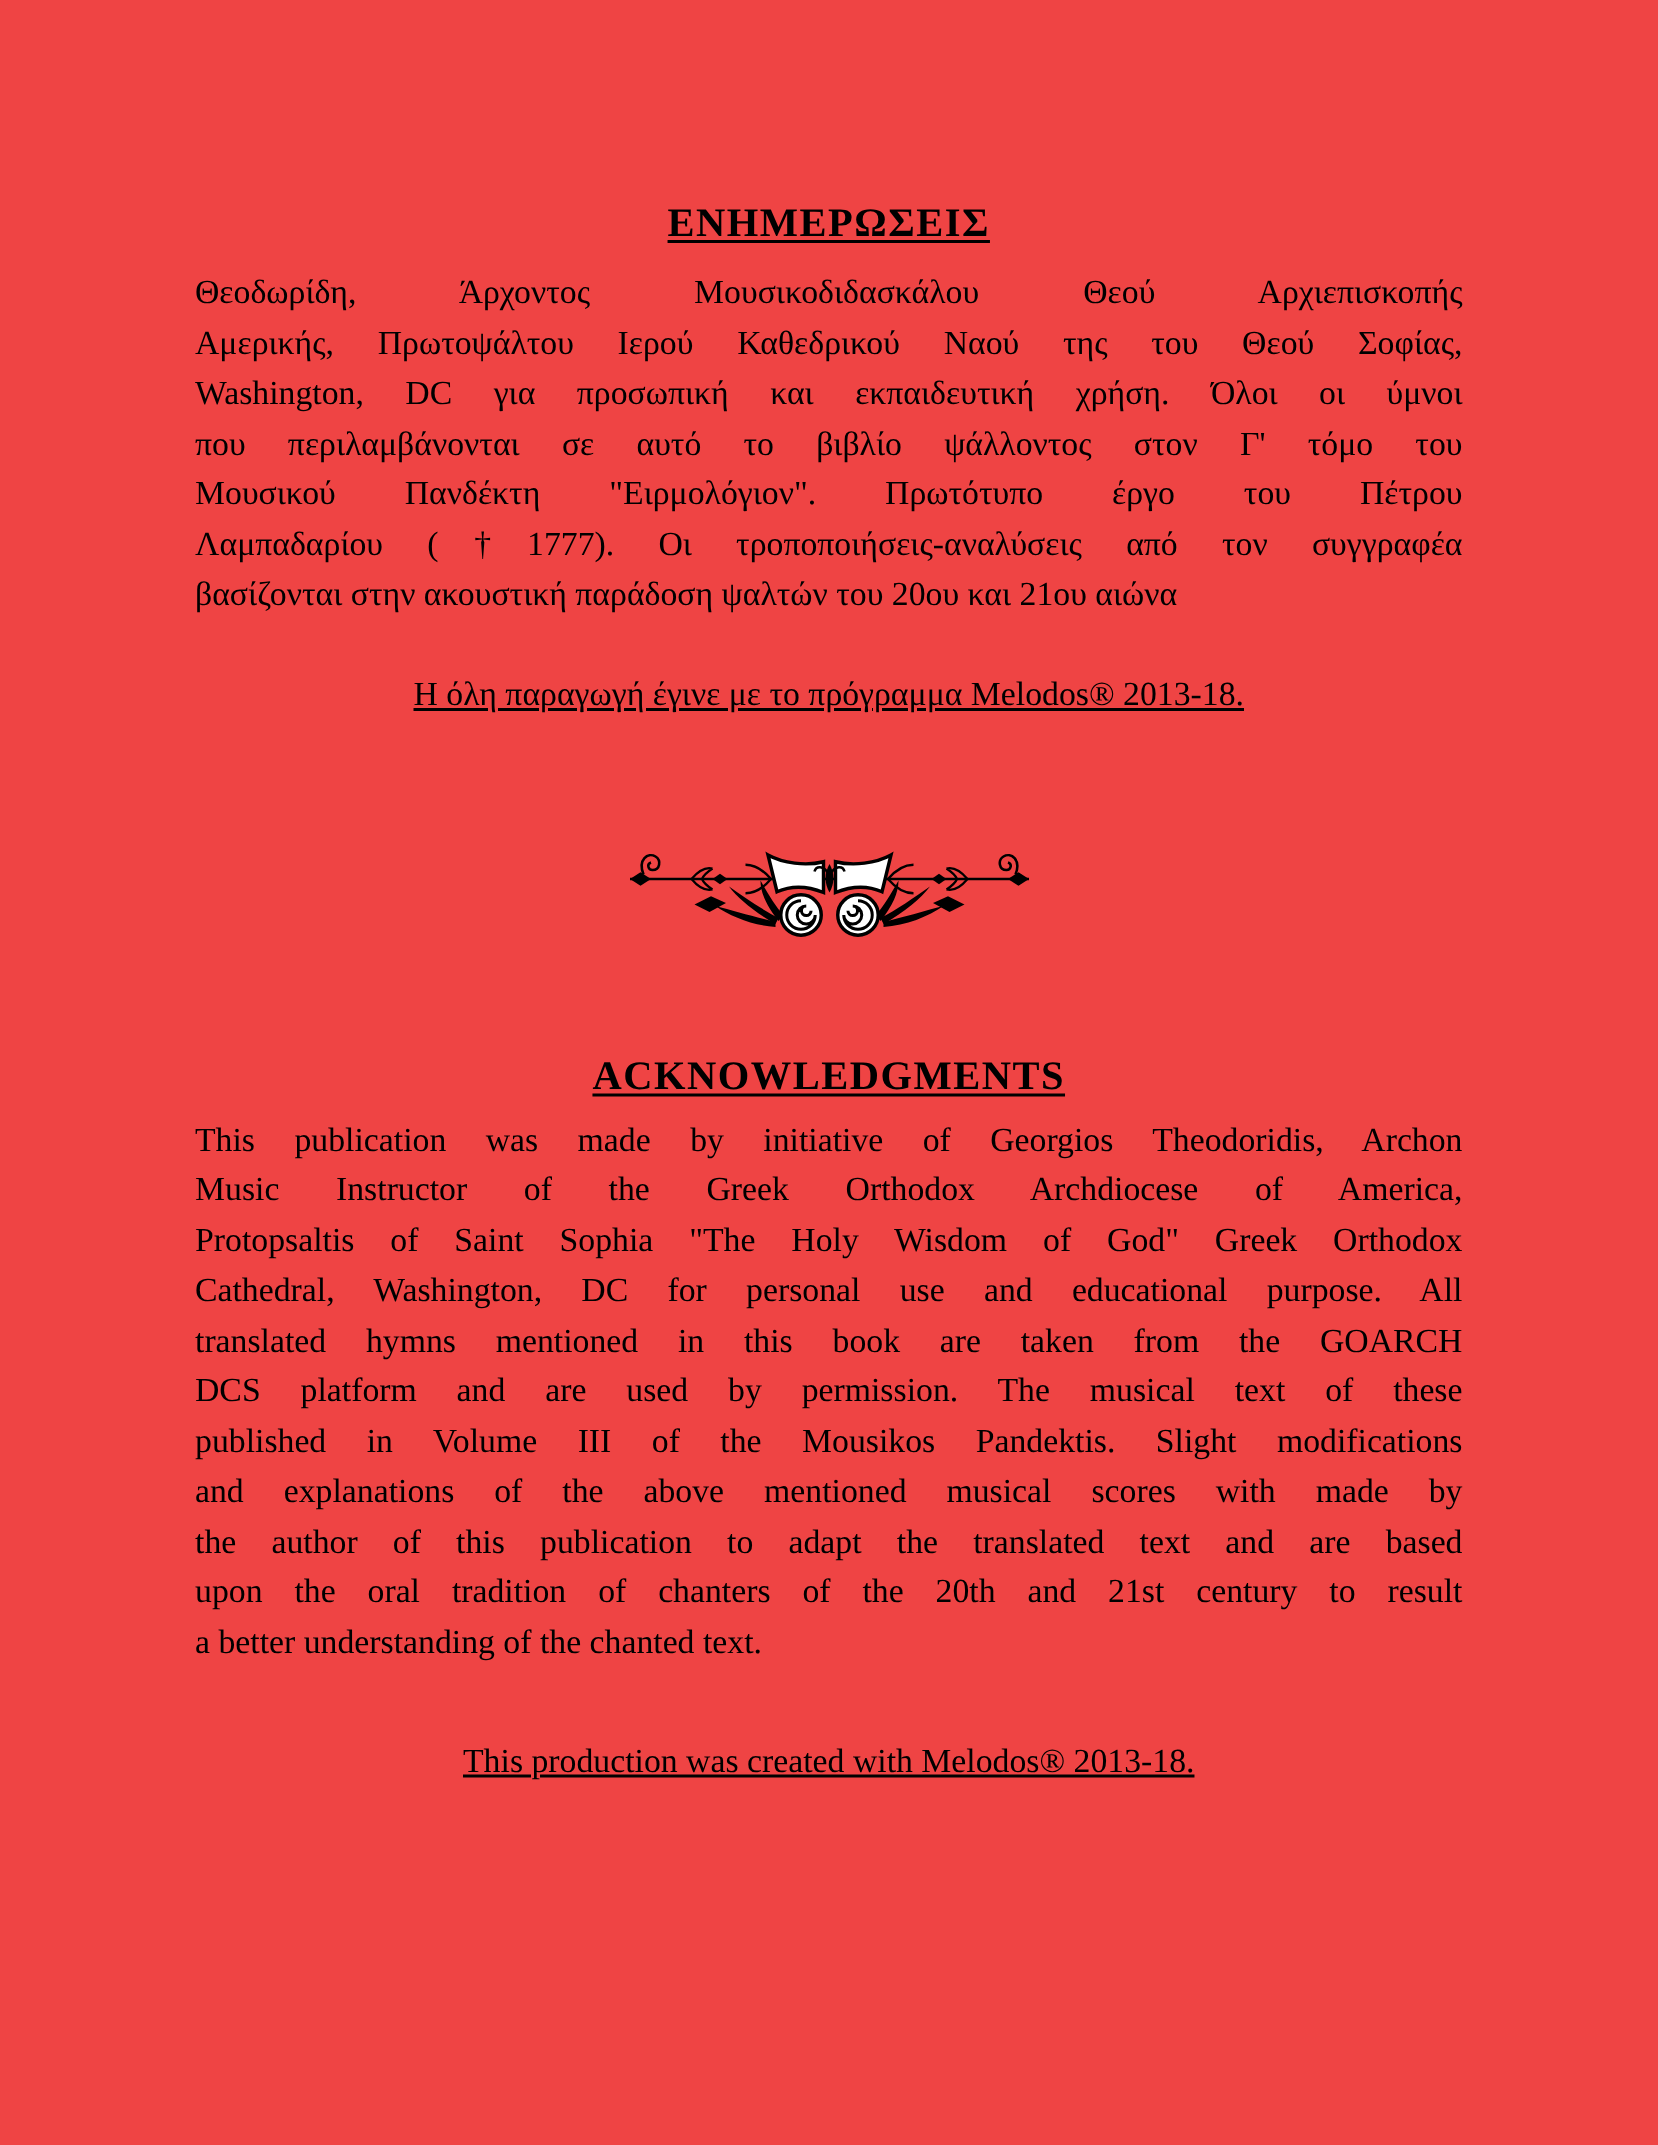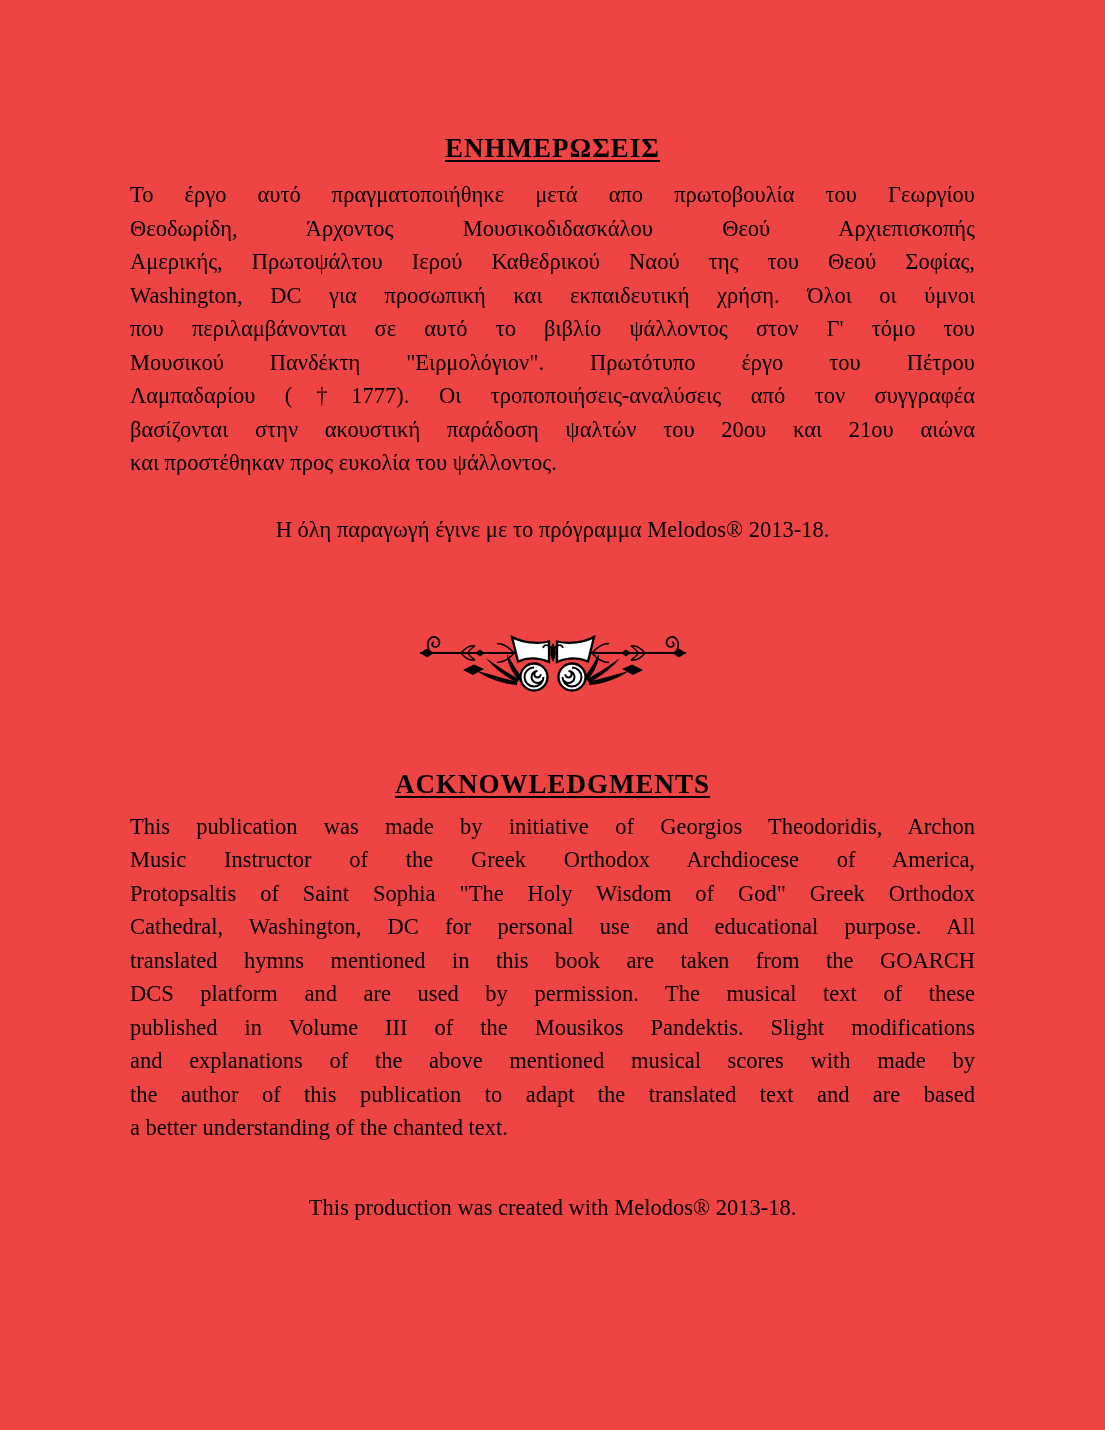--- a/index.html
+++ b/index.html
@@ -43,20 +43,21 @@
   }
   .para .line:last-child {
     text-align: left;
     text-align-last: auto;
   }
   .centered-note {
     margin: 33px 0 0 0;
     font-size: 22.5px;
     line-height: 34px;
     text-align: center;
+    text-decoration: underline;
   }
   .ornament-wrap {
     margin: 86px 0 0 0;
     height: 62px;
     text-align: center;
   }
   .ornament-wrap svg {
     display: inline-block;
     vertical-align: top;
   }
@@ -71,29 +72,27 @@
   }
 </style>
 </head>
 <body>
 
 <div class="page">
 
   <h1 class="section-heading">ΕΝΗΜΕΡΩΣΕΙΣ</h1>
 
   <div class="para">
-      <div class="line">Το έργο αυτό πραγματοποιήθηκε μετά απο πρωτοβουλία του Γεωργίου</div>
       <div class="line">Θεοδωρίδη, Άρχοντος Μουσικοδιδασκάλου Θεού Αρχιεπισκοπής</div>
       <div class="line">Αμερικής, Πρωτοψάλτου Ιερού Καθεδρικού Ναού της του Θεού Σοφίας,</div>
       <div class="line">Washington, DC για προσωπική και εκπαιδευτική χρήση. Όλοι οι ύμνοι</div>
       <div class="line">που περιλαμβάνονται σε αυτό το βιβλίο ψάλλοντος στον Γ' τόμο του</div>
       <div class="line">Μουσικού Πανδέκτη "Ειρμολόγιον". Πρωτότυπο έργο του Πέτρου</div>
       <div class="line">Λαμπαδαρίου (†1777). Οι τροποποιήσεις-αναλύσεις από τον συγγραφέα</div>
       <div class="line">βασίζονται στην ακουστική παράδοση ψαλτών του 20ου και 21ου αιώνα</div>
-      <div class="line">και προστέθηκαν προς ευκολία του ψάλλοντος.</div>
     </div>
 
   <div class="centered-note">Η όλη παραγωγή έγινε με το πρόγραμμα Melodos® 2013-18.</div>
 
   <div class="ornament-wrap">
     <svg width="272" height="62" viewBox="0 0 272 62" xmlns="http://www.w3.org/2000/svg">
       <defs>
         <g id="orn-half" stroke="#000" fill="none">
 
           <polygon points="3,20 10,15.5 17,20 10,24.5" fill="#000" stroke="none"></polygon>
@@ -135,18 +134,19 @@
   <div class="para para-en">
       <div class="line">This publication was made by initiative of Georgios Theodoridis, Archon</div>
       <div class="line">Music Instructor of the Greek Orthodox Archdiocese of America,</div>
       <div class="line">Protopsaltis of Saint Sophia "The Holy Wisdom of God" Greek Orthodox</div>
       <div class="line">Cathedral, Washington, DC for personal use and educational purpose. All</div>
       <div class="line">translated hymns mentioned in this book are taken from the GOARCH</div>
       <div class="line">DCS platform and are used by permission. The musical text of these</div>
       <div class="line">published in Volume III of the Mousikos Pandektis. Slight modifications</div>
       <div class="line">and explanations of the above mentioned musical scores with made by</div>
       <div class="line">the author of this publication to adapt the translated text and are based</div>
+      <div class="line">upon the oral tradition of chanters of the 20th and 21st century to result</div>
       <div class="line">a better understanding of the chanted text.</div>
     </div>
 
   <div class="centered-note note-en">This production was created with Melodos® 2013-18.</div>
 
 </div>
 
 </body></html>

